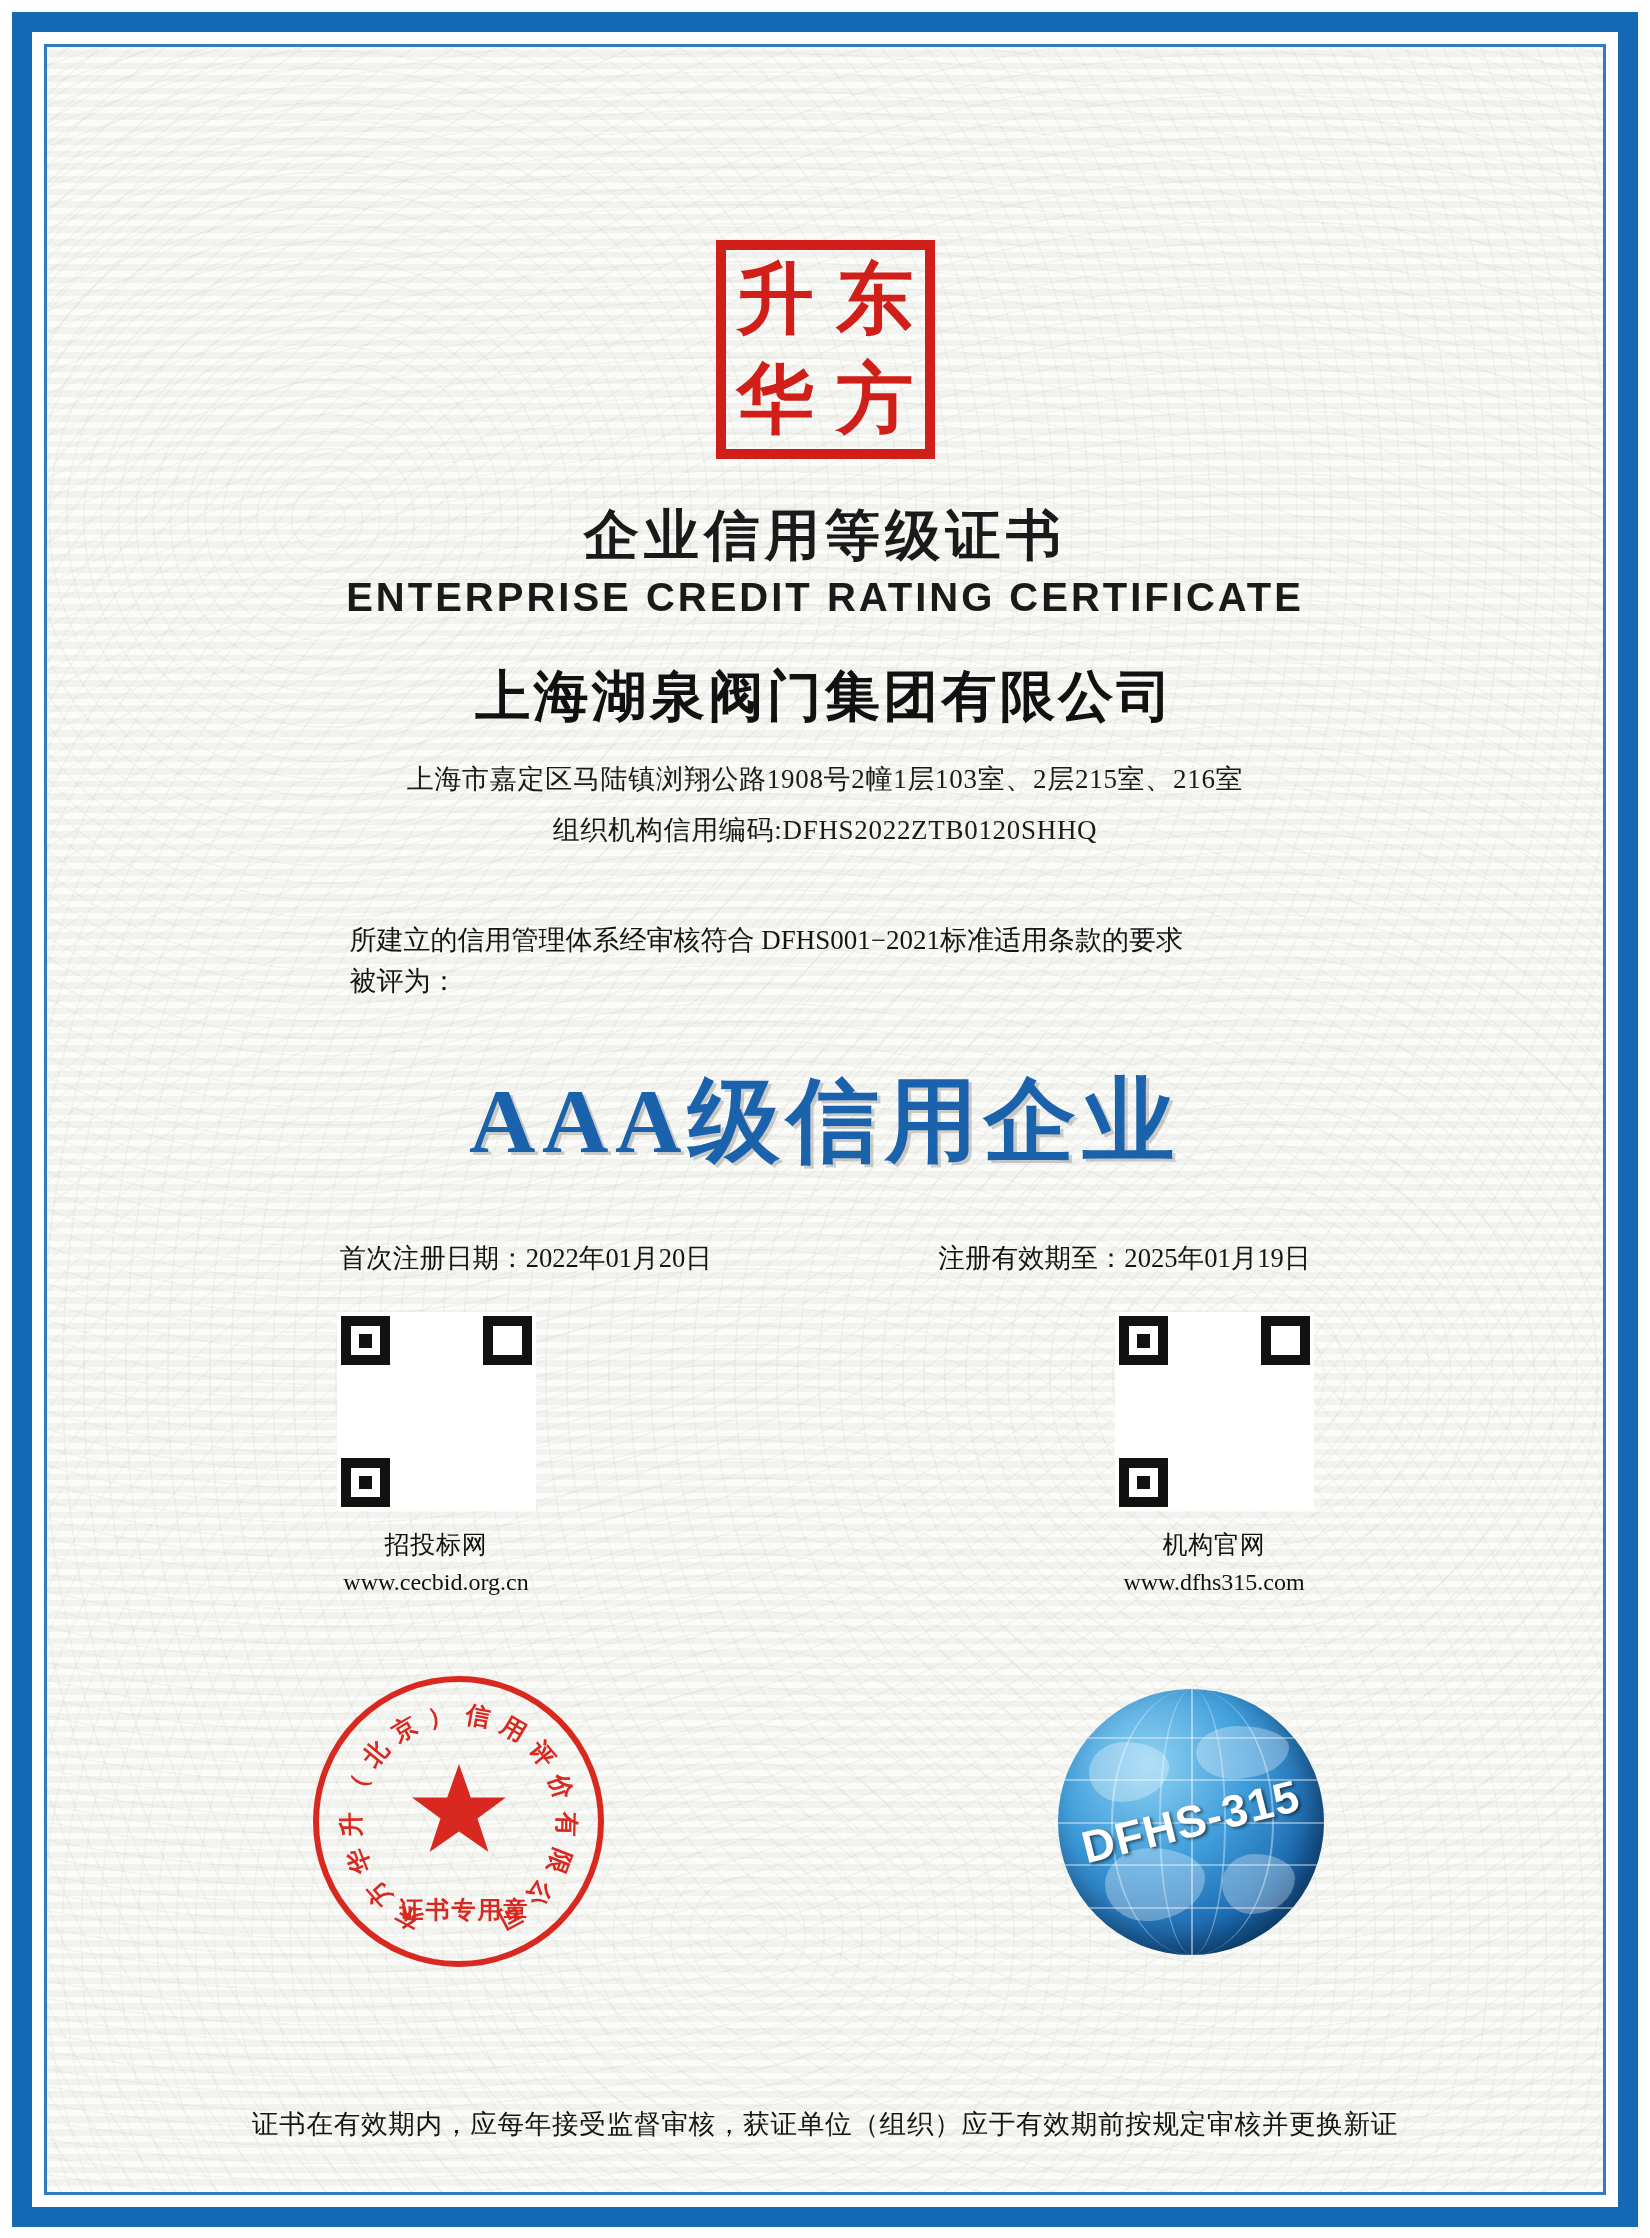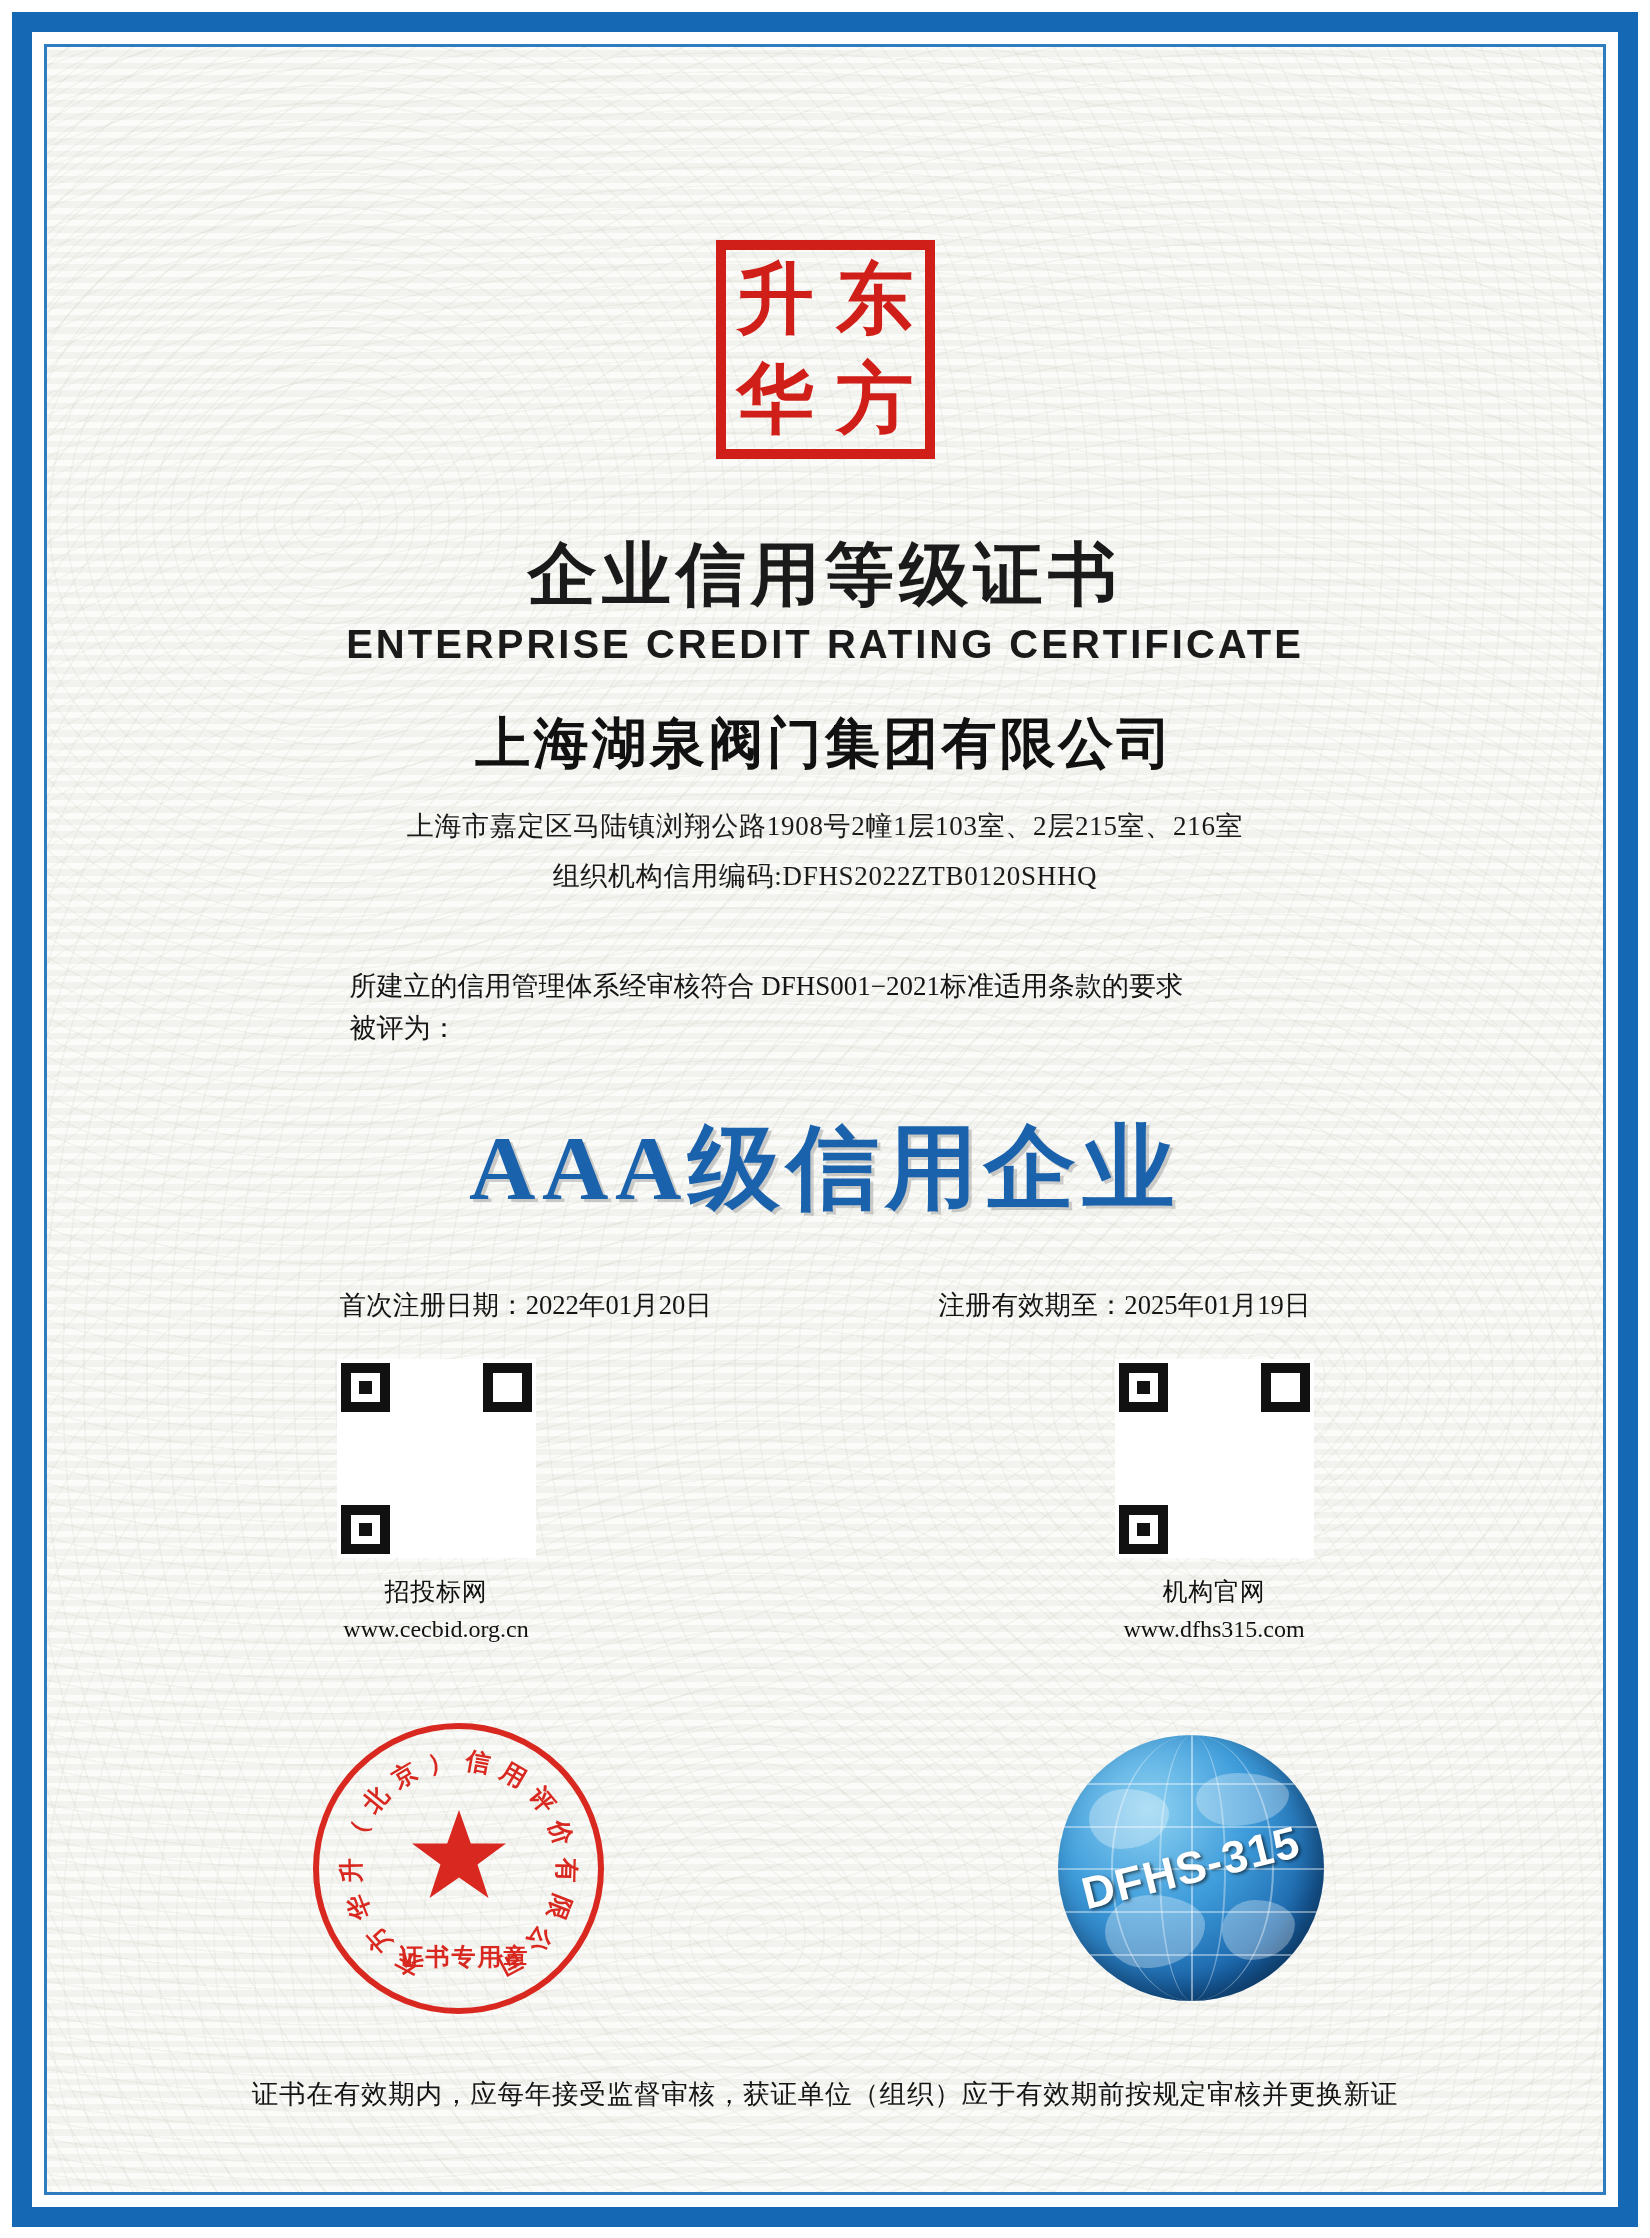--- a/index.html
+++ b/index.html
@@ -88,24 +88,24 @@
     align-items: center;
     justify-content: center;
     font-size: 77px;
     font-weight: bold;
     line-height: 1;
     letter-spacing: 0;
   }
 
   
   .title-cn {
-    margin-top: 80px;
+    margin-top: 48px;
     font-family: "Liberation Sans", "DejaVu Sans", sans-serif;
     font-weight: bold;
-    font-size: 69px;
+    font-size: 55px;
     letter-spacing: 5.3px;
     color: #1a1a1a;
     line-height: 1.05;
   }
   .title-en {
     margin-top: 10.6px;
     font-family: "Liberation Sans", "DejaVu Sans", sans-serif;
     font-weight: bold;
     font-size: 40px;
     letter-spacing: 3px;
@@ -323,21 +323,21 @@
     letter-spacing: 1.3px;
     text-shadow: 2px 2px 3.3px rgba(0,0,0,0.55);
     white-space: nowrap;
   }
 
   
   .footer {
     position: absolute;
     left: 0;
     right: 0;
-    bottom: 80px;
+    bottom: 50px;
     text-align: center;
     font-size: 26.6px;
     color: #141414;
     letter-spacing: 0.7px;
   }
 </style>
 </head>
 <body>
 
 <div class="certificate">

